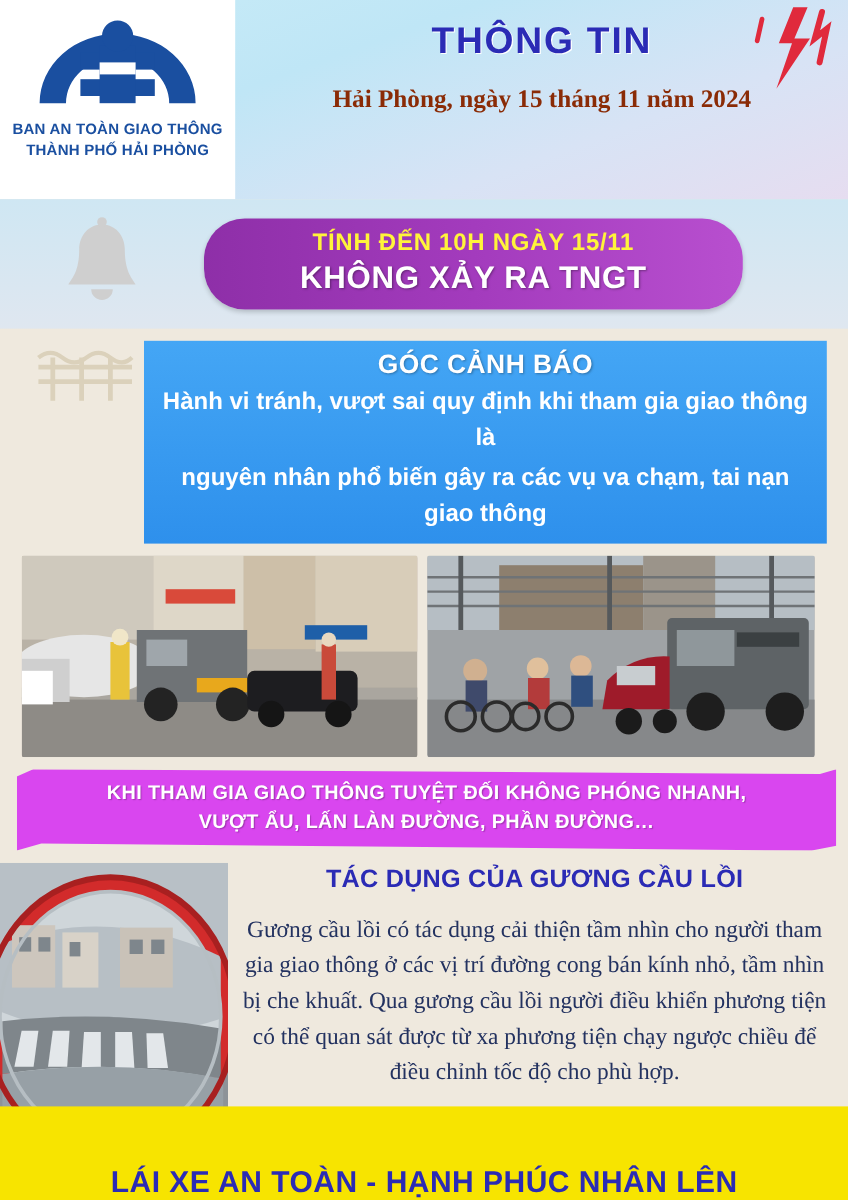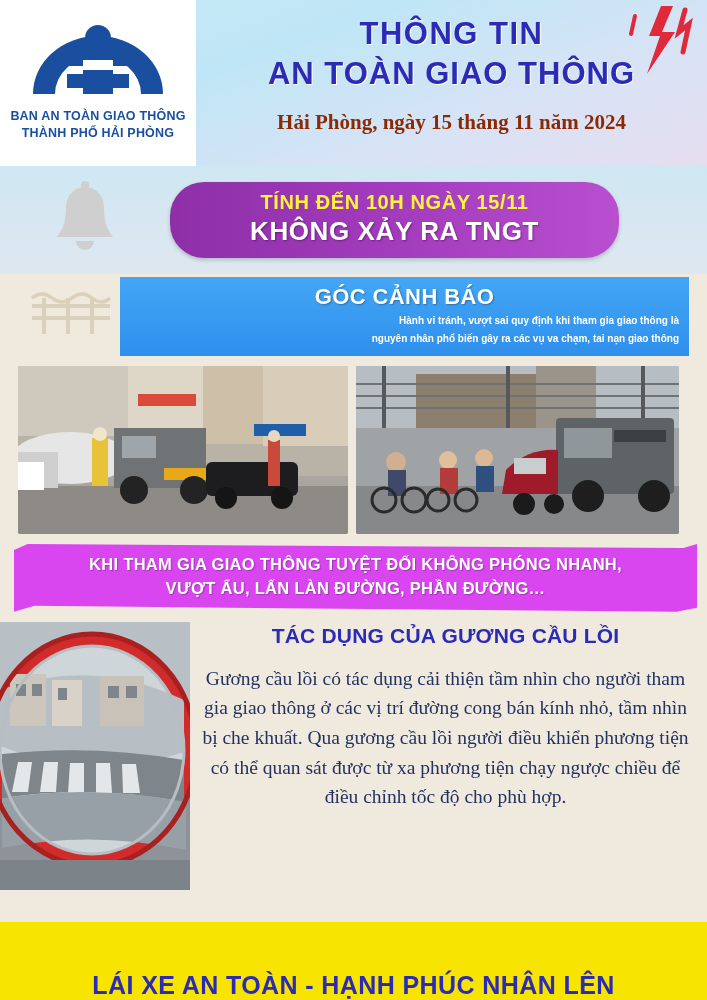--- a/index.html
+++ b/index.html
@@ -14,21 +14,21 @@
   
   .header {
     position: relative;
     height: 166px;
     background: linear-gradient(160deg, #c9ecf7 0%, #bfe6f6 35%, #d8e3f5 70%, #e6ddf0 100%);
     display: flex;
   }
   .logo-box {
     width: 196px;
     background: #ffffff;
-    padding: 16px 6px 6px 6px;
+    padding: 8px 6px 6px 6px;
     display: flex;
     flex-direction: column;
     align-items: center;
     justify-content: flex-start;
   }
   .logo-mark { width: 150px; height: 92px; }
   .logo-text {
     text-align: center;
     color: #1a4fa0;
     font-weight: bold;
@@ -107,43 +107,42 @@
     font-size: 26px;
     letter-spacing: .6px;
     margin-top: 2px;
     text-shadow: 1px 1px 2px rgba(0,0,0,.35);
   }
 
   
   .warn-section {
     position: relative;
     background: #efe9de;
-    padding: 3px 0 0 0;
+    padding: 10px 0 0 0;
   }
   .warn-box {
     margin-left: 120px;
     margin-right: 18px;
     background: linear-gradient(180deg,#44a6f5 0%, #2e90ec 100%);
     padding: 7px 10px 10px 10px;
     text-align: center;
   }
   .warn-title {
     color: #ffffff;
     font-weight: bold;
     font-size: 22px;
     letter-spacing: .4px;
     text-shadow: 1px 1px 2px rgba(0,0,0,.3);
   }
   .warn-body {
     color: #ffffff;
     font-weight: bold;
-    font-size: 10px;
+    font-size: 20px;
     line-height: 1.5;
     margin-top: 3px;
-    text-align: right;
   }
   .rail-icon {
     position: absolute;
     left: 28px; top: 14px;
     width: 86px; height: 56px;
     opacity: .55;
   }
 
   
   .photos {
@@ -243,21 +242,20 @@
       <rect x="60" y="44" width="30" height="10" fill="#ffffff"></rect>
     </svg>
     <div class="logo-text">
       <div>BAN AN TOÀN GIAO THÔNG</div>
       <div>THÀNH PHỐ HẢI PHÒNG</div>
     </div>
   </div>
 
   <div class="header-text">
     <div class="title1">THÔNG TIN</div>
-    <div class="title2">AN TOÀN GIAO THÔNG</div>
     <div class="subtitle">Hải Phòng, ngày 15 tháng 11 năm 2024</div>
 
     <svg class="spark" viewBox="0 0 74 74">
       <path d="M34 2 L22 32 L33 32 L20 70 L48 28 L35 28 L46 2 Z" fill="#e02a3c"></path>
       <path d="M58 6 L52 28 L62 20 L56 48" stroke="#e02a3c" stroke-width="5" fill="none" stroke-linecap="round"></path>
       <path d="M8 12 L4 30" stroke="#e02a3c" stroke-width="4" fill="none" stroke-linecap="round"></path>
     </svg>
   </div>
 </div>
 

